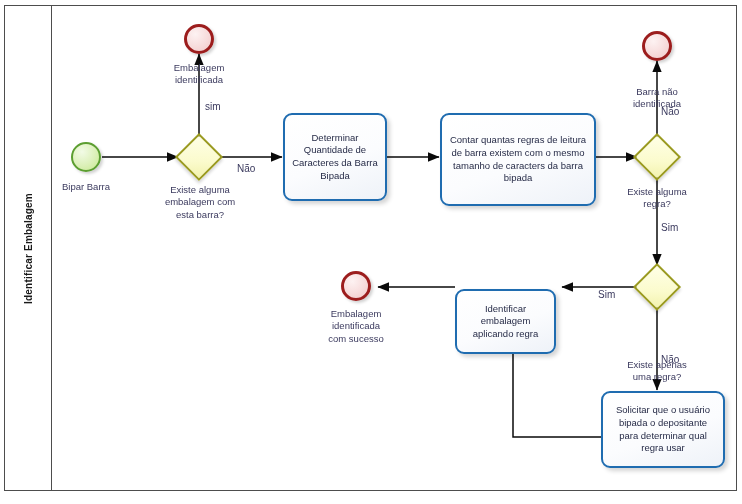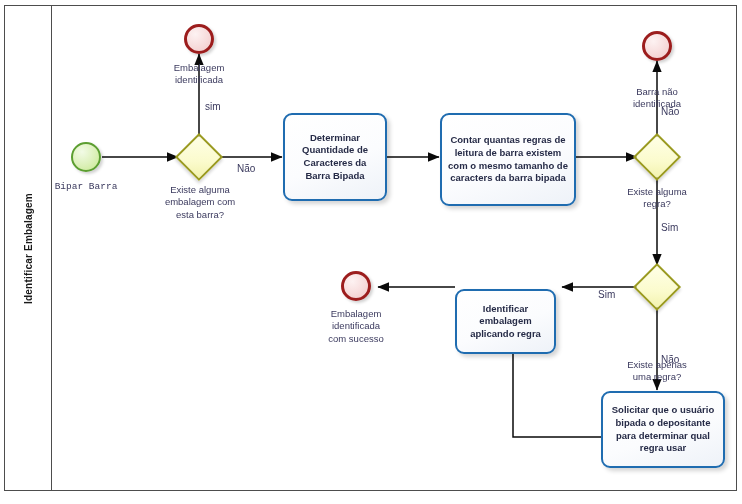--- a/index.html
+++ b/index.html
@@ -104,21 +104,20 @@
     background: linear-gradient(160deg, #ffffff 0%, #fbfcfe 55%, #eef2f8 100%);
     box-shadow: 3px 3px 4px rgba(0,0,0,0.17);
     display: flex;
     align-items: center;
     justify-content: center;
     text-align: center;
     padding: 11px 6px;
     font-size: 9.5px;
     line-height: 1.32;
     color: #262b47;
-    font-weight: bold;
   }
   
   .caption {
     position: absolute;
     font-size: 9.5px;
     line-height: 1.3;
     color: #3b3a5e;
     text-align: center;
     white-space: pre-line;
   }
@@ -167,21 +166,21 @@
 
       <path d="M657,305 L657,390"></path>
 
       <path d="M455,287 L378,287"></path>
 
       <path d="M602,437 L513,437 L513,317"></path>
     </g>
   </svg>
 
   <div class="event start" style="left:71px; top:142px;"></div>
-  <div class="caption" style="left:40px; top:181px; width:92px;font-family:Liberation Mono, monospace;">Bipar Barra</div>
+  <div class="caption" style="left:40px; top:181px; width:92px;">Bipar Barra</div>
 
   <div class="event end" style="left:184px; top:24px;"></div>
   <div class="caption" style="left:153px; top:62px; width:92px;">Embalagem
 identificada</div>
 
   <div class="event end" style="left:642px; top:31px;"></div>
   <div class="caption" style="left:611px; top:86px; width:92px;">Barra não
 identificada</div>
 
   <div class="event end" style="left:341px; top:271px;"></div>
@@ -197,21 +196,21 @@
   <div class="gateway" style="left:640px; top:140px;"></div>
   <div class="caption" style="left:603px; top:186px; width:108px;">Existe alguma
 regra?</div>
 
   <div class="gateway" style="left:640px; top:270px;"></div>
   <div class="caption" style="left:603px; top:313px; width:108px;margin-top:46px;">Existe apenas
 uma regra?</div>
 
   <div class="task" style="left:283px; top:113px; width:104px; height:88px;">Determinar Quantidade de Caracteres da Barra Bipada</div>
 
-  <div class="task" style="left:440px; top:113px; width:136px; height:93px;">Contar quantas regras de leitura de barra existem com o mesmo tamanho de caracters da barra bipada</div>
+  <div class="task" style="left:440px; top:113px; width:156px; height:93px;">Contar quantas regras de leitura de barra existem com o mesmo tamanho de caracters da barra bipada</div>
 
   <div class="task" style="left:455px; top:253px; width:101px; height:65px;margin-top:36px;">Identificar embalagem aplicando regra</div>
 
   <div class="task" style="left:601px; top:391px; width:124px; height:77px;">Solicitar que o usuário bipada o depositante para determinar qual regra usar</div>
 
   <div class="flowlabel" style="left:205px; top:100px;">sim</div>
 
   <div class="flowlabel" style="left:237px; top:162px;">Não</div>
 
   <div class="flowlabel" style="left:661px; top:105px;">Não</div>

